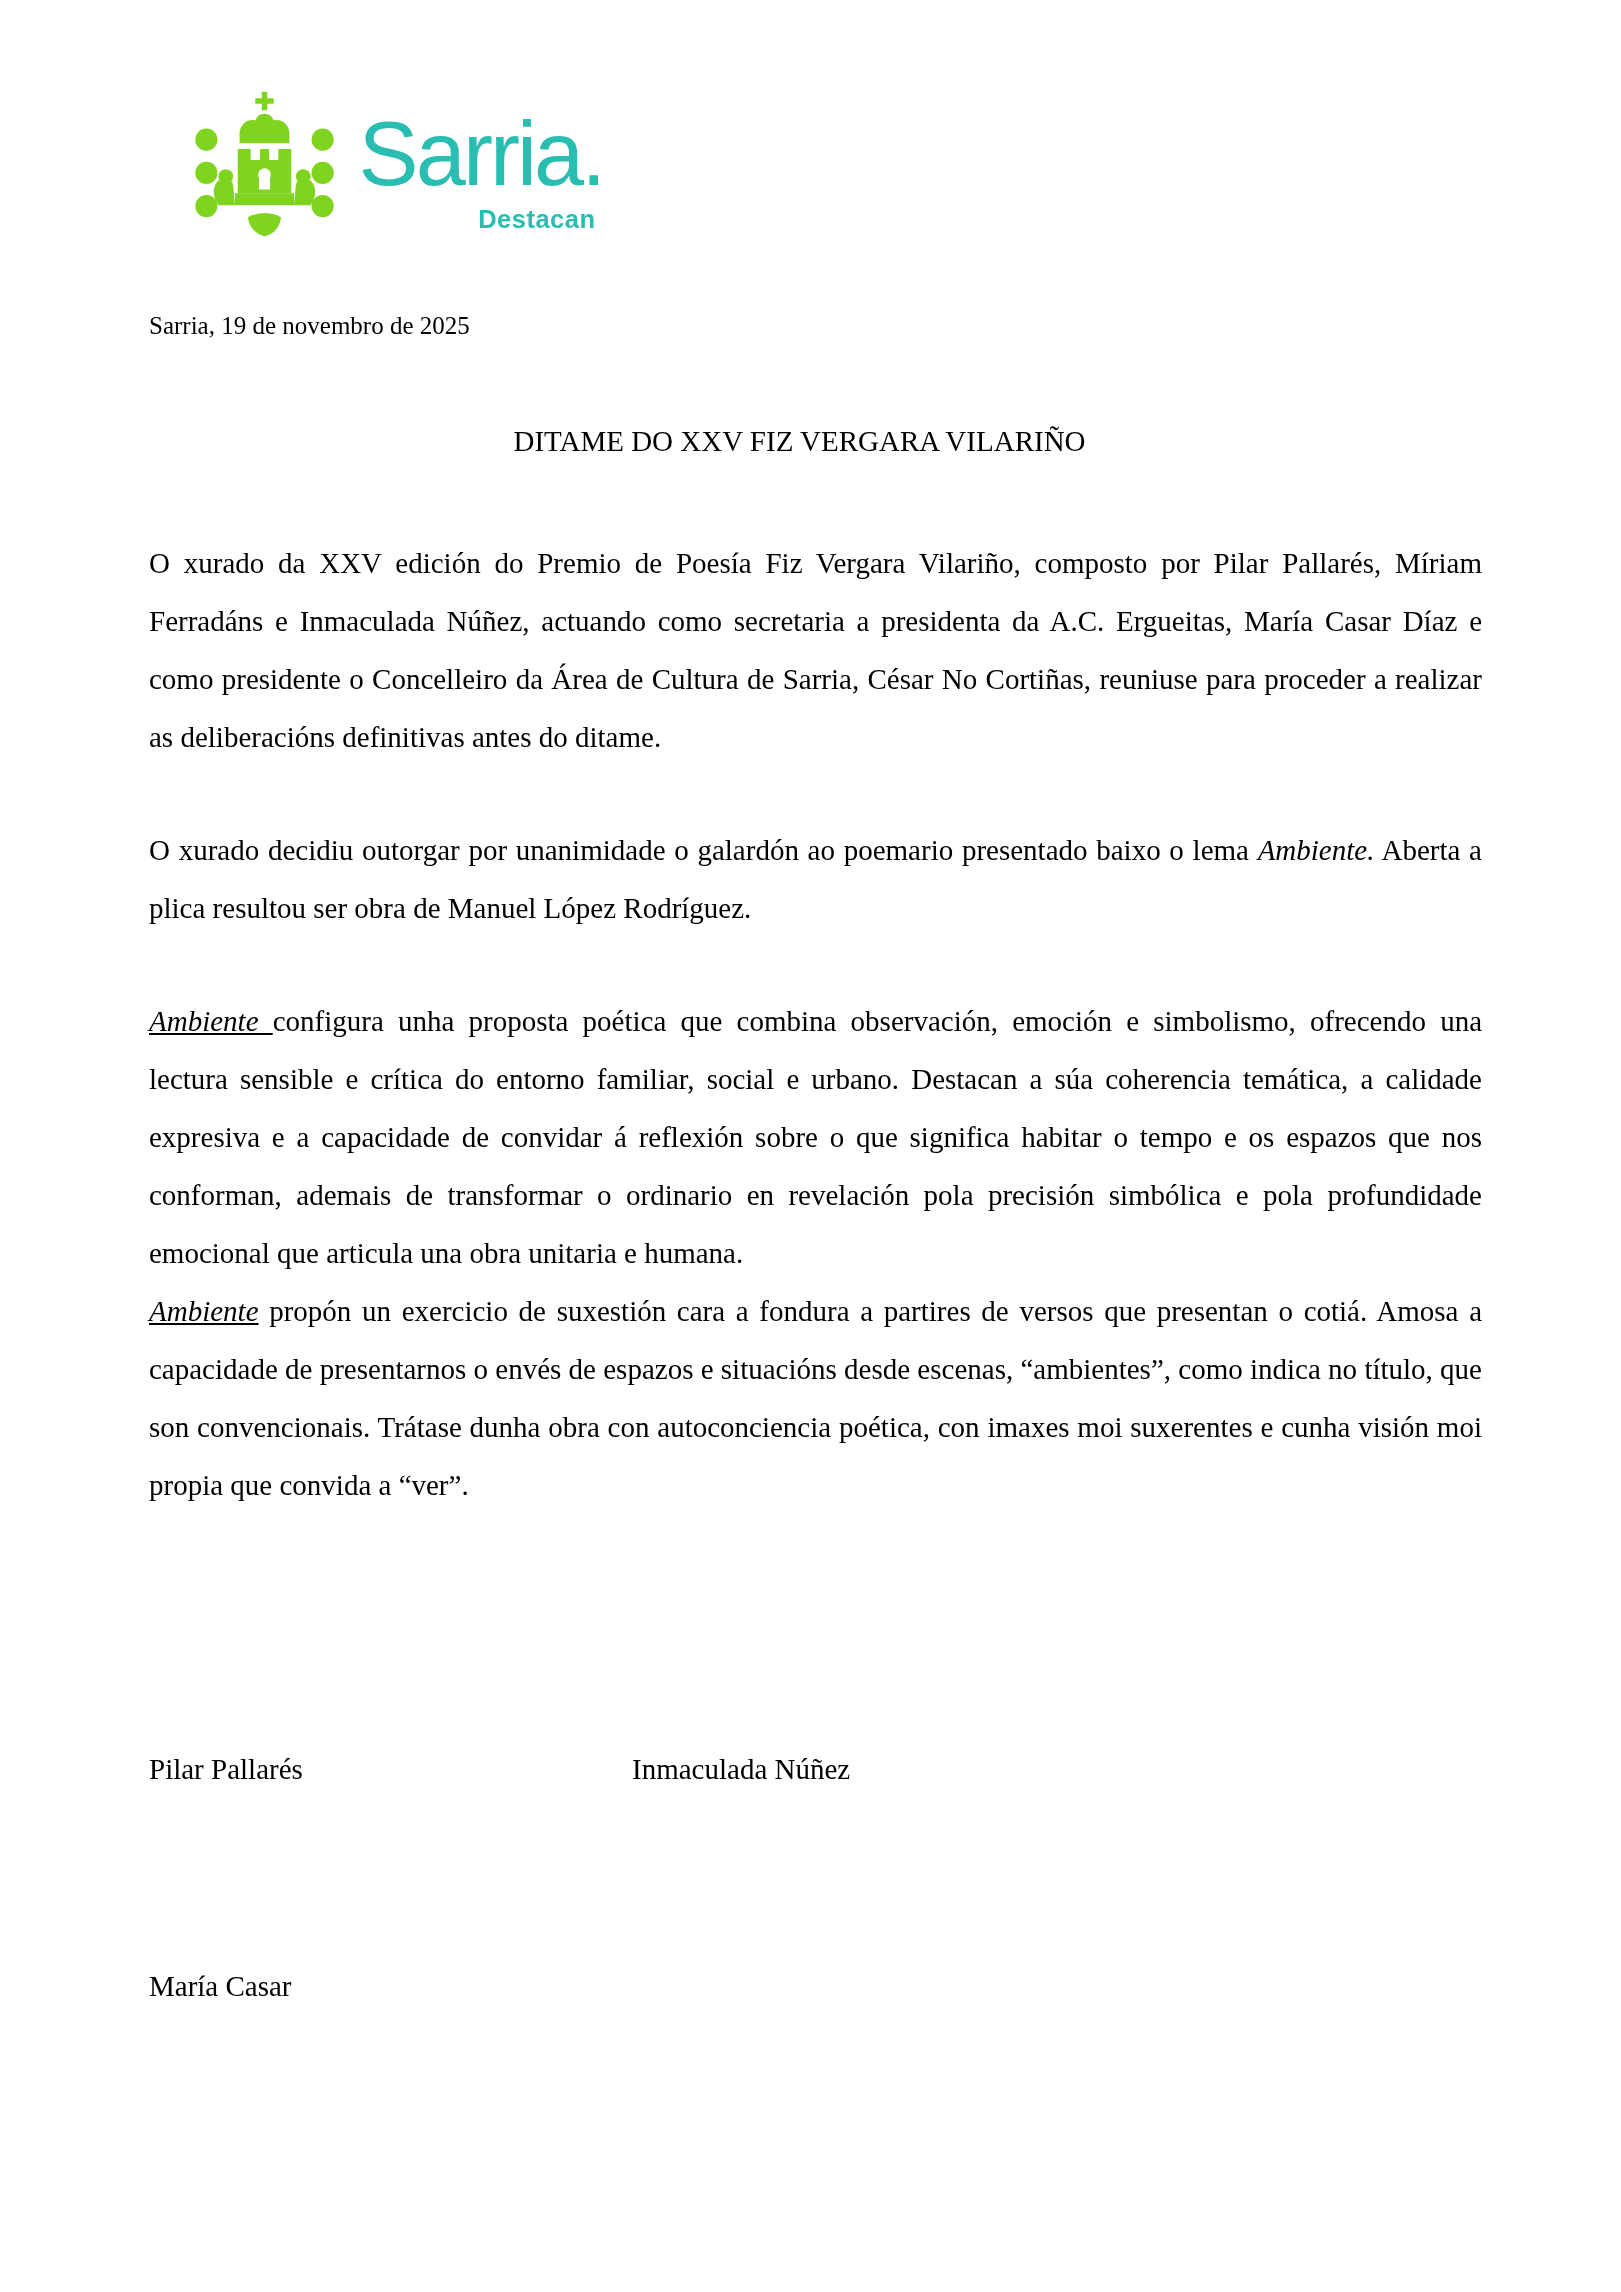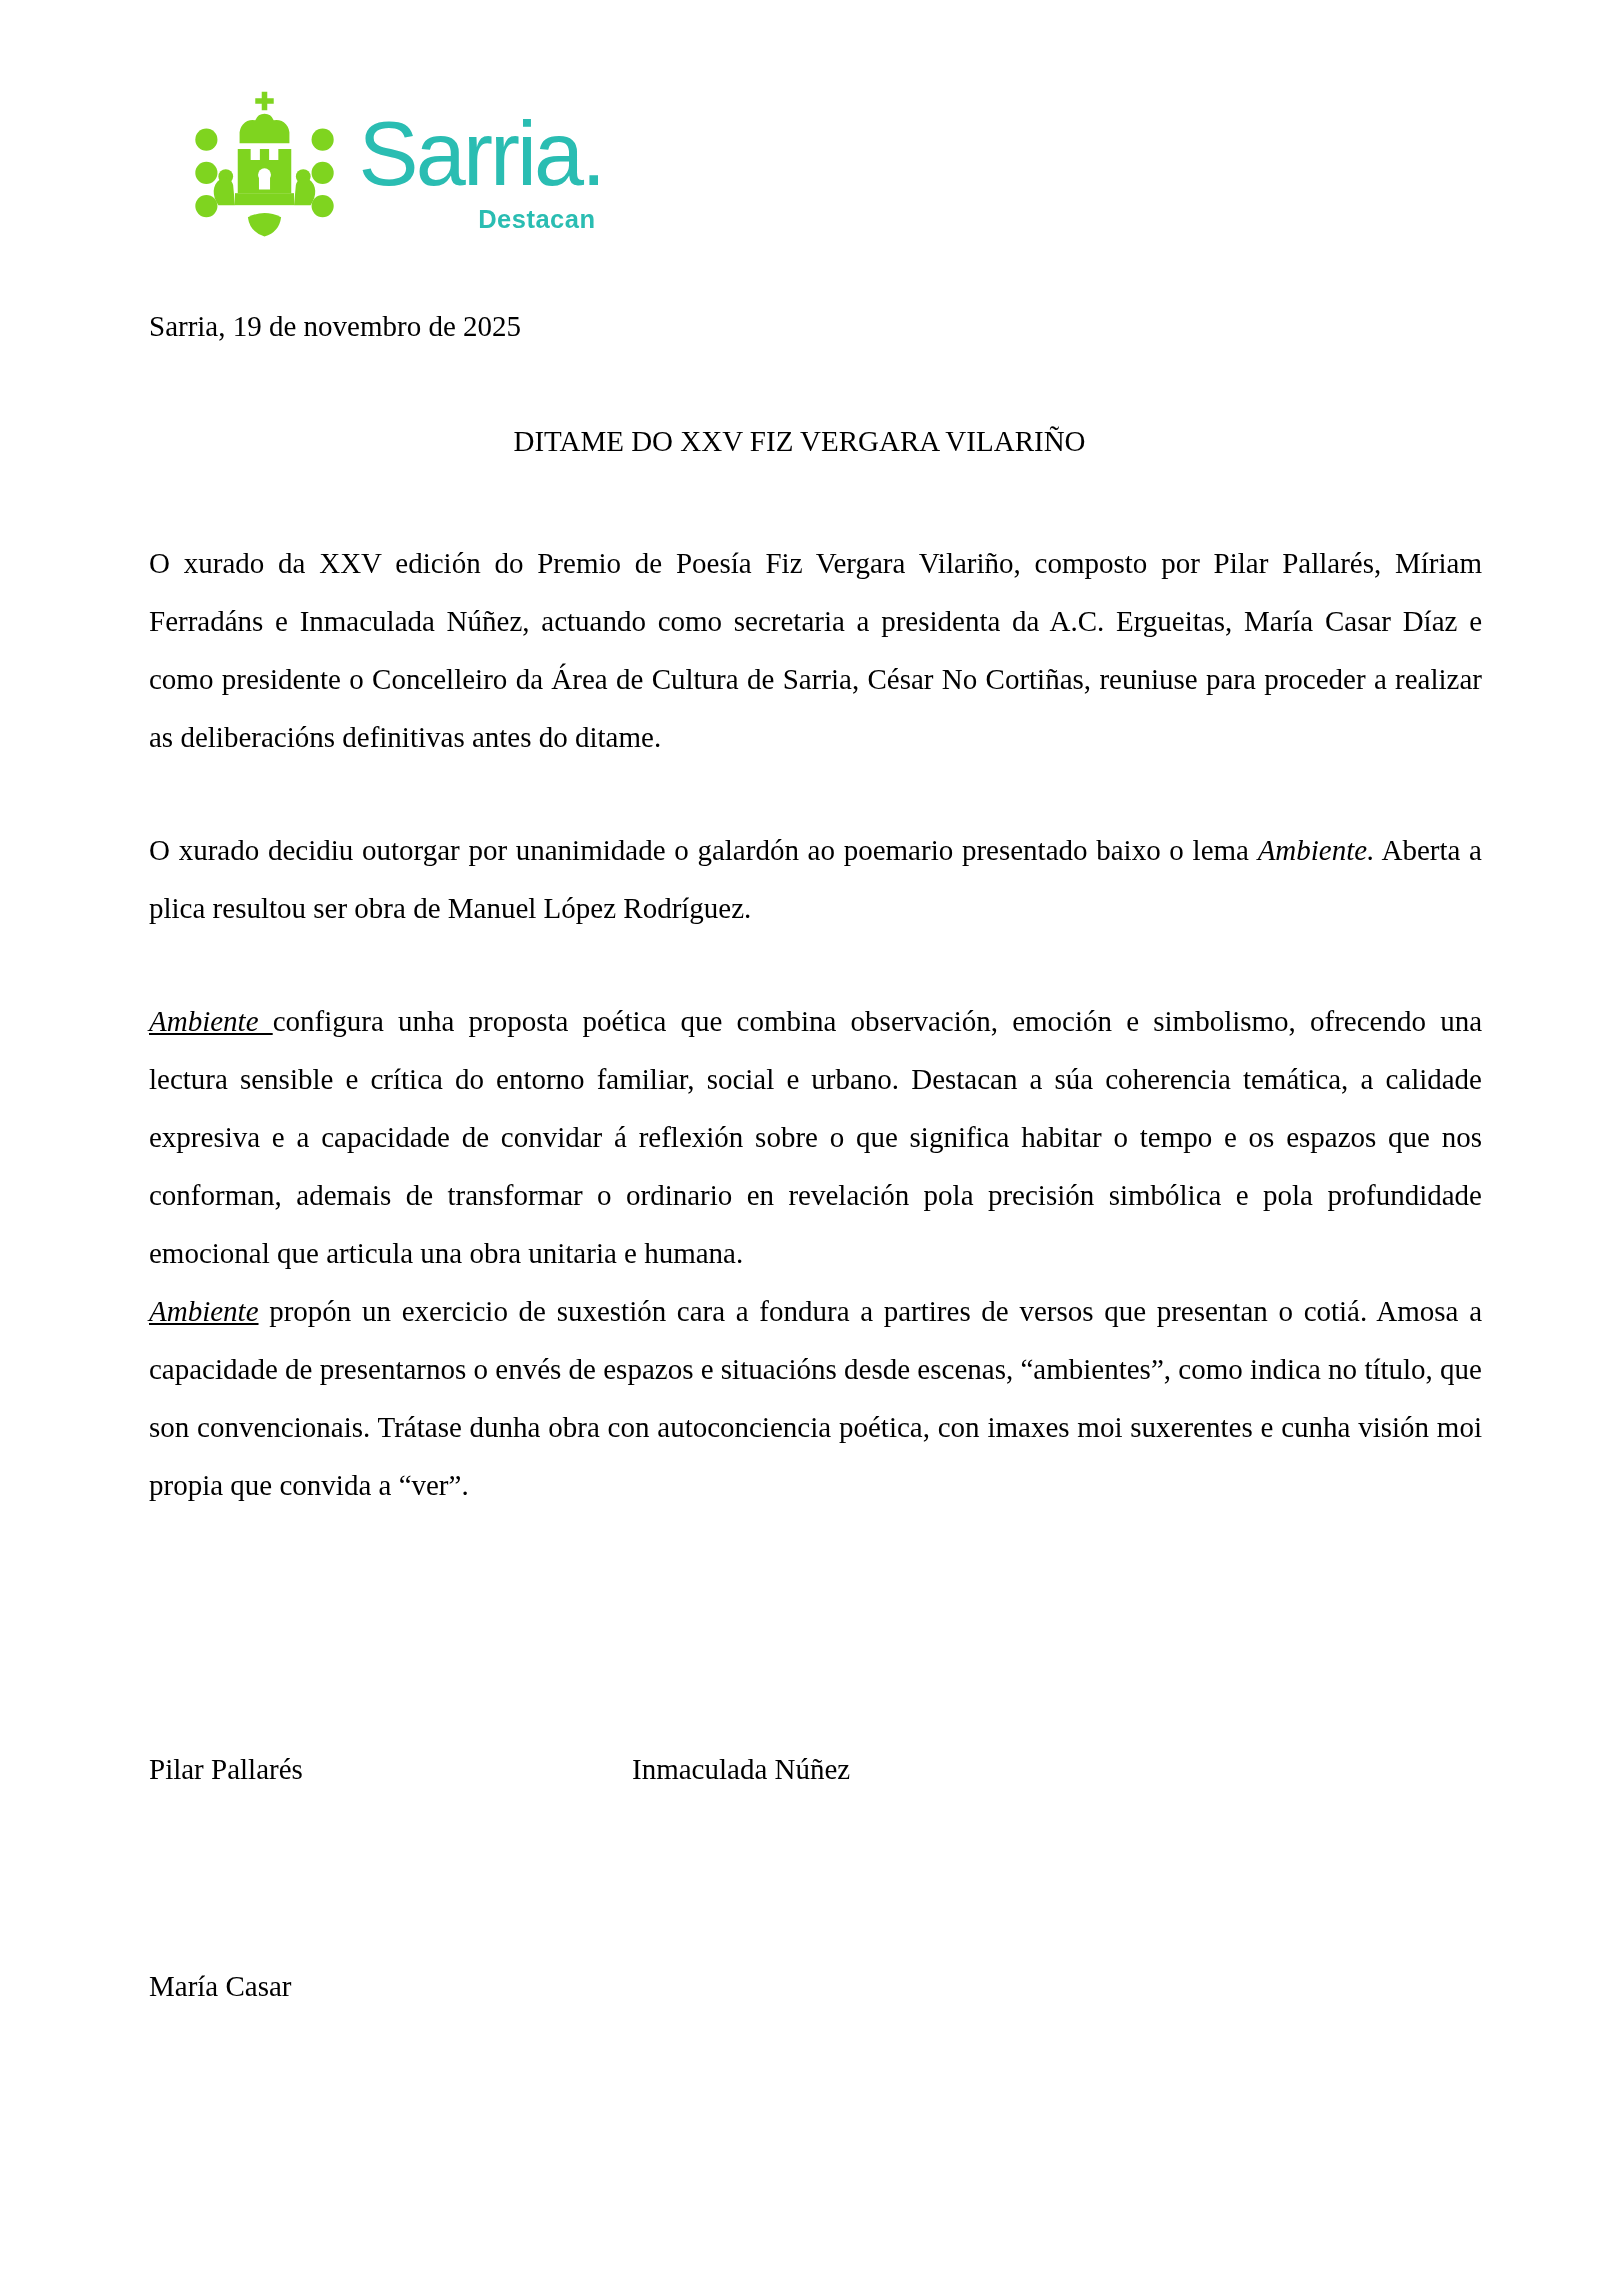--- a/index.html
+++ b/index.html
@@ -49,21 +49,21 @@
     font-family:"Liberation Sans", sans-serif;
     font-weight:bold;font-size:48px;letter-spacing:0px;
     color:var(--ergueitas-text);margin-left:13.7px;
     transform:scaleY(1.1);transform-origin:left center;
     white-space:nowrap;
   }
 
   
   .date-line{
     position:absolute;left:149px;top:297px;width:1333px;
-    font-size:29px;line-height:58px;
+    font-size:25px;line-height:58px;
   }
   .doc-title{
     position:absolute;left:133px;top:412px;width:1333px;
     text-align:center;font-size:29px;line-height:58px;font-weight:400;
   }
   .doc-body{position:absolute;left:149px;top:534px;width:1333px;font-family:Liberation Serif, serif;}
   .doc-body p{
     margin:0;font-size:29px;line-height:58px;
     text-align:justify;text-justify:inter-word;
   }

